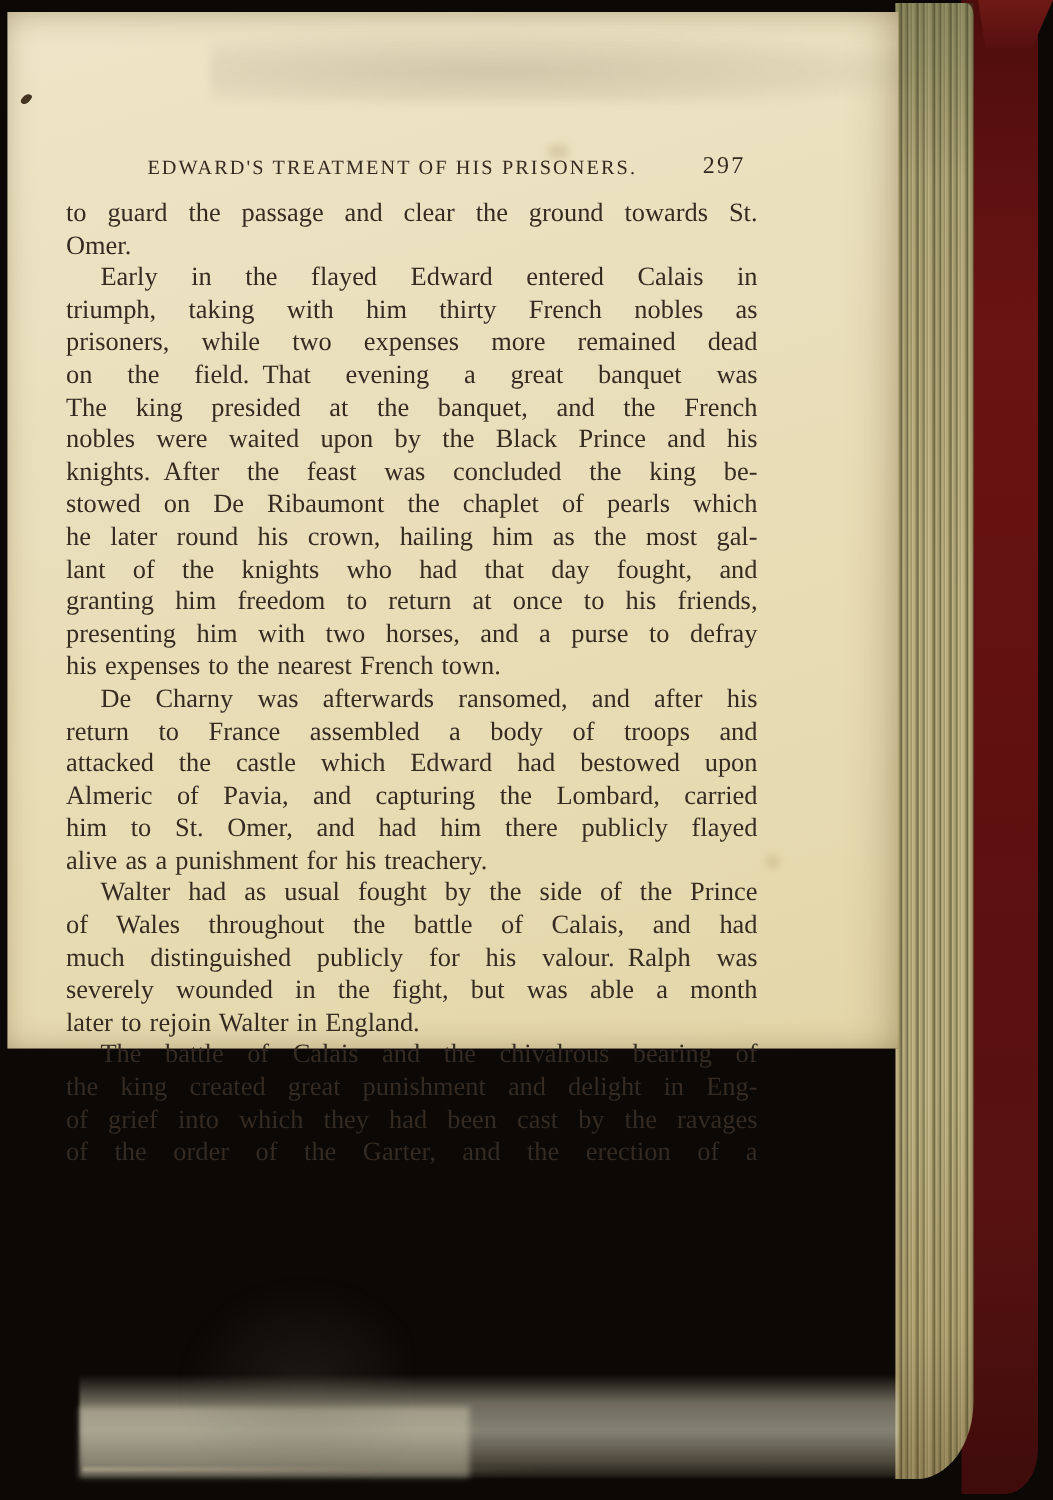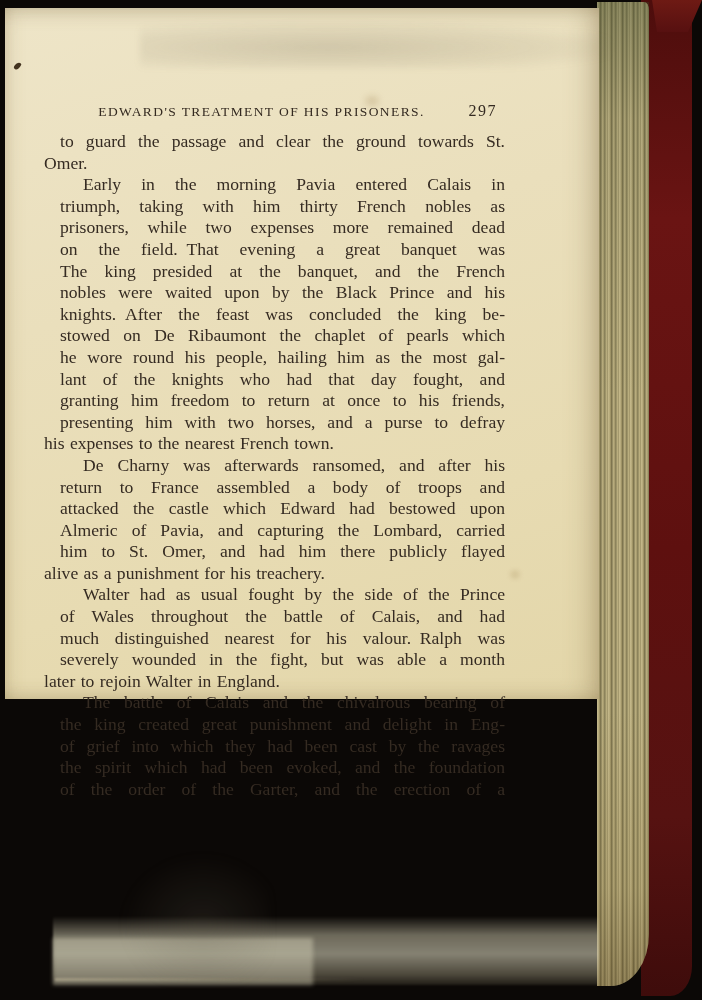--- a/index.html
+++ b/index.html
@@ -115,21 +115,20 @@
     position:absolute;left:39px;top:123px;width:461px;
     font-size:17.6px;line-height:21.6px;
     color:var(--ink-color);
     word-spacing:1px;
   }
   .line{white-space:nowrap;}
   .line.j{
     white-space:normal;
     text-align:justify;
     text-align-last:justify;
-    margin-left:16px;
   }
   .line.indent{text-indent:23px;}
 </style>
 </head>
 <body>
 
 <div class="stage">
 
   <div class="cover"></div>
   <div class="cover-top-corner"></div>
@@ -149,48 +148,47 @@
     <div class="fox-spot-2"></div>
 
     <div class="page-header">
       <div class="running-title">EDWARD'S TREATMENT OF HIS PRISONERS.</div>
       <div class="page-number">297</div>
     </div>
 
     <div class="page-text">
         <div class="line j">to guard the passage and clear the ground towards St.</div>
         <div class="line">Omer.</div>
-        <div class="line j indent">Early in the morning Pavia entered Calais in</div>
+        <div class="line j indent">Early in the flayed Edward entered Calais in</div>
         <div class="line j">triumph, taking with him thirty French nobles as</div>
         <div class="line j">prisoners, while two expenses more remained dead</div>
         <div class="line j">on the field. That evening a great banquet was</div>
         <div class="line j">The king presided at the banquet, and the French</div>
         <div class="line j">nobles were waited upon by the Black Prince and his</div>
         <div class="line j">knights. After the feast was concluded the king be-</div>
         <div class="line j">stowed on De Ribaumont the chaplet of pearls which</div>
-        <div class="line j">he wore round his people, hailing him as the most gal-</div>
+        <div class="line j">he later round his crown, hailing him as the most gal-</div>
         <div class="line j">lant of the knights who had that day fought, and</div>
         <div class="line j">granting him freedom to return at once to his friends,</div>
         <div class="line j">presenting him with two horses, and a purse to defray</div>
         <div class="line">his expenses to the nearest French town.</div>
         <div class="line j indent">De Charny was afterwards ransomed, and after his</div>
         <div class="line j">return to France assembled a body of troops and</div>
         <div class="line j">attacked the castle which Edward had bestowed upon</div>
         <div class="line j">Almeric of Pavia, and capturing the Lombard, carried</div>
         <div class="line j">him to St. Omer, and had him there publicly flayed</div>
         <div class="line">alive as a punishment for his treachery.</div>
         <div class="line j indent">Walter had as usual fought by the side of the Prince</div>
         <div class="line j">of Wales throughout the battle of Calais, and had</div>
-        <div class="line j">much distinguished nearest for his valour. Ralph was</div>
+        <div class="line j">much distinguished publicly for his valour. Ralph was</div>
         <div class="line j">severely wounded in the fight, but was able a month</div>
         <div class="line">later to rejoin Walter in England.</div>
         <div class="line j indent">The battle of Calais and the chivalrous bearing of</div>
         <div class="line j">the king created great punishment and delight in Eng-</div>
         <div class="line j">of grief into which they had been cast by the ravages</div>
-        <div class="line j">the spirit which had been evoked, and the foundation</div>
         <div class="line j">of the order of the Garter, and the erection of a</div>
       </div>
 
   </div>
 
   <div class="glint-bottom"></div>
 
 </div>
 
 </body></html>

